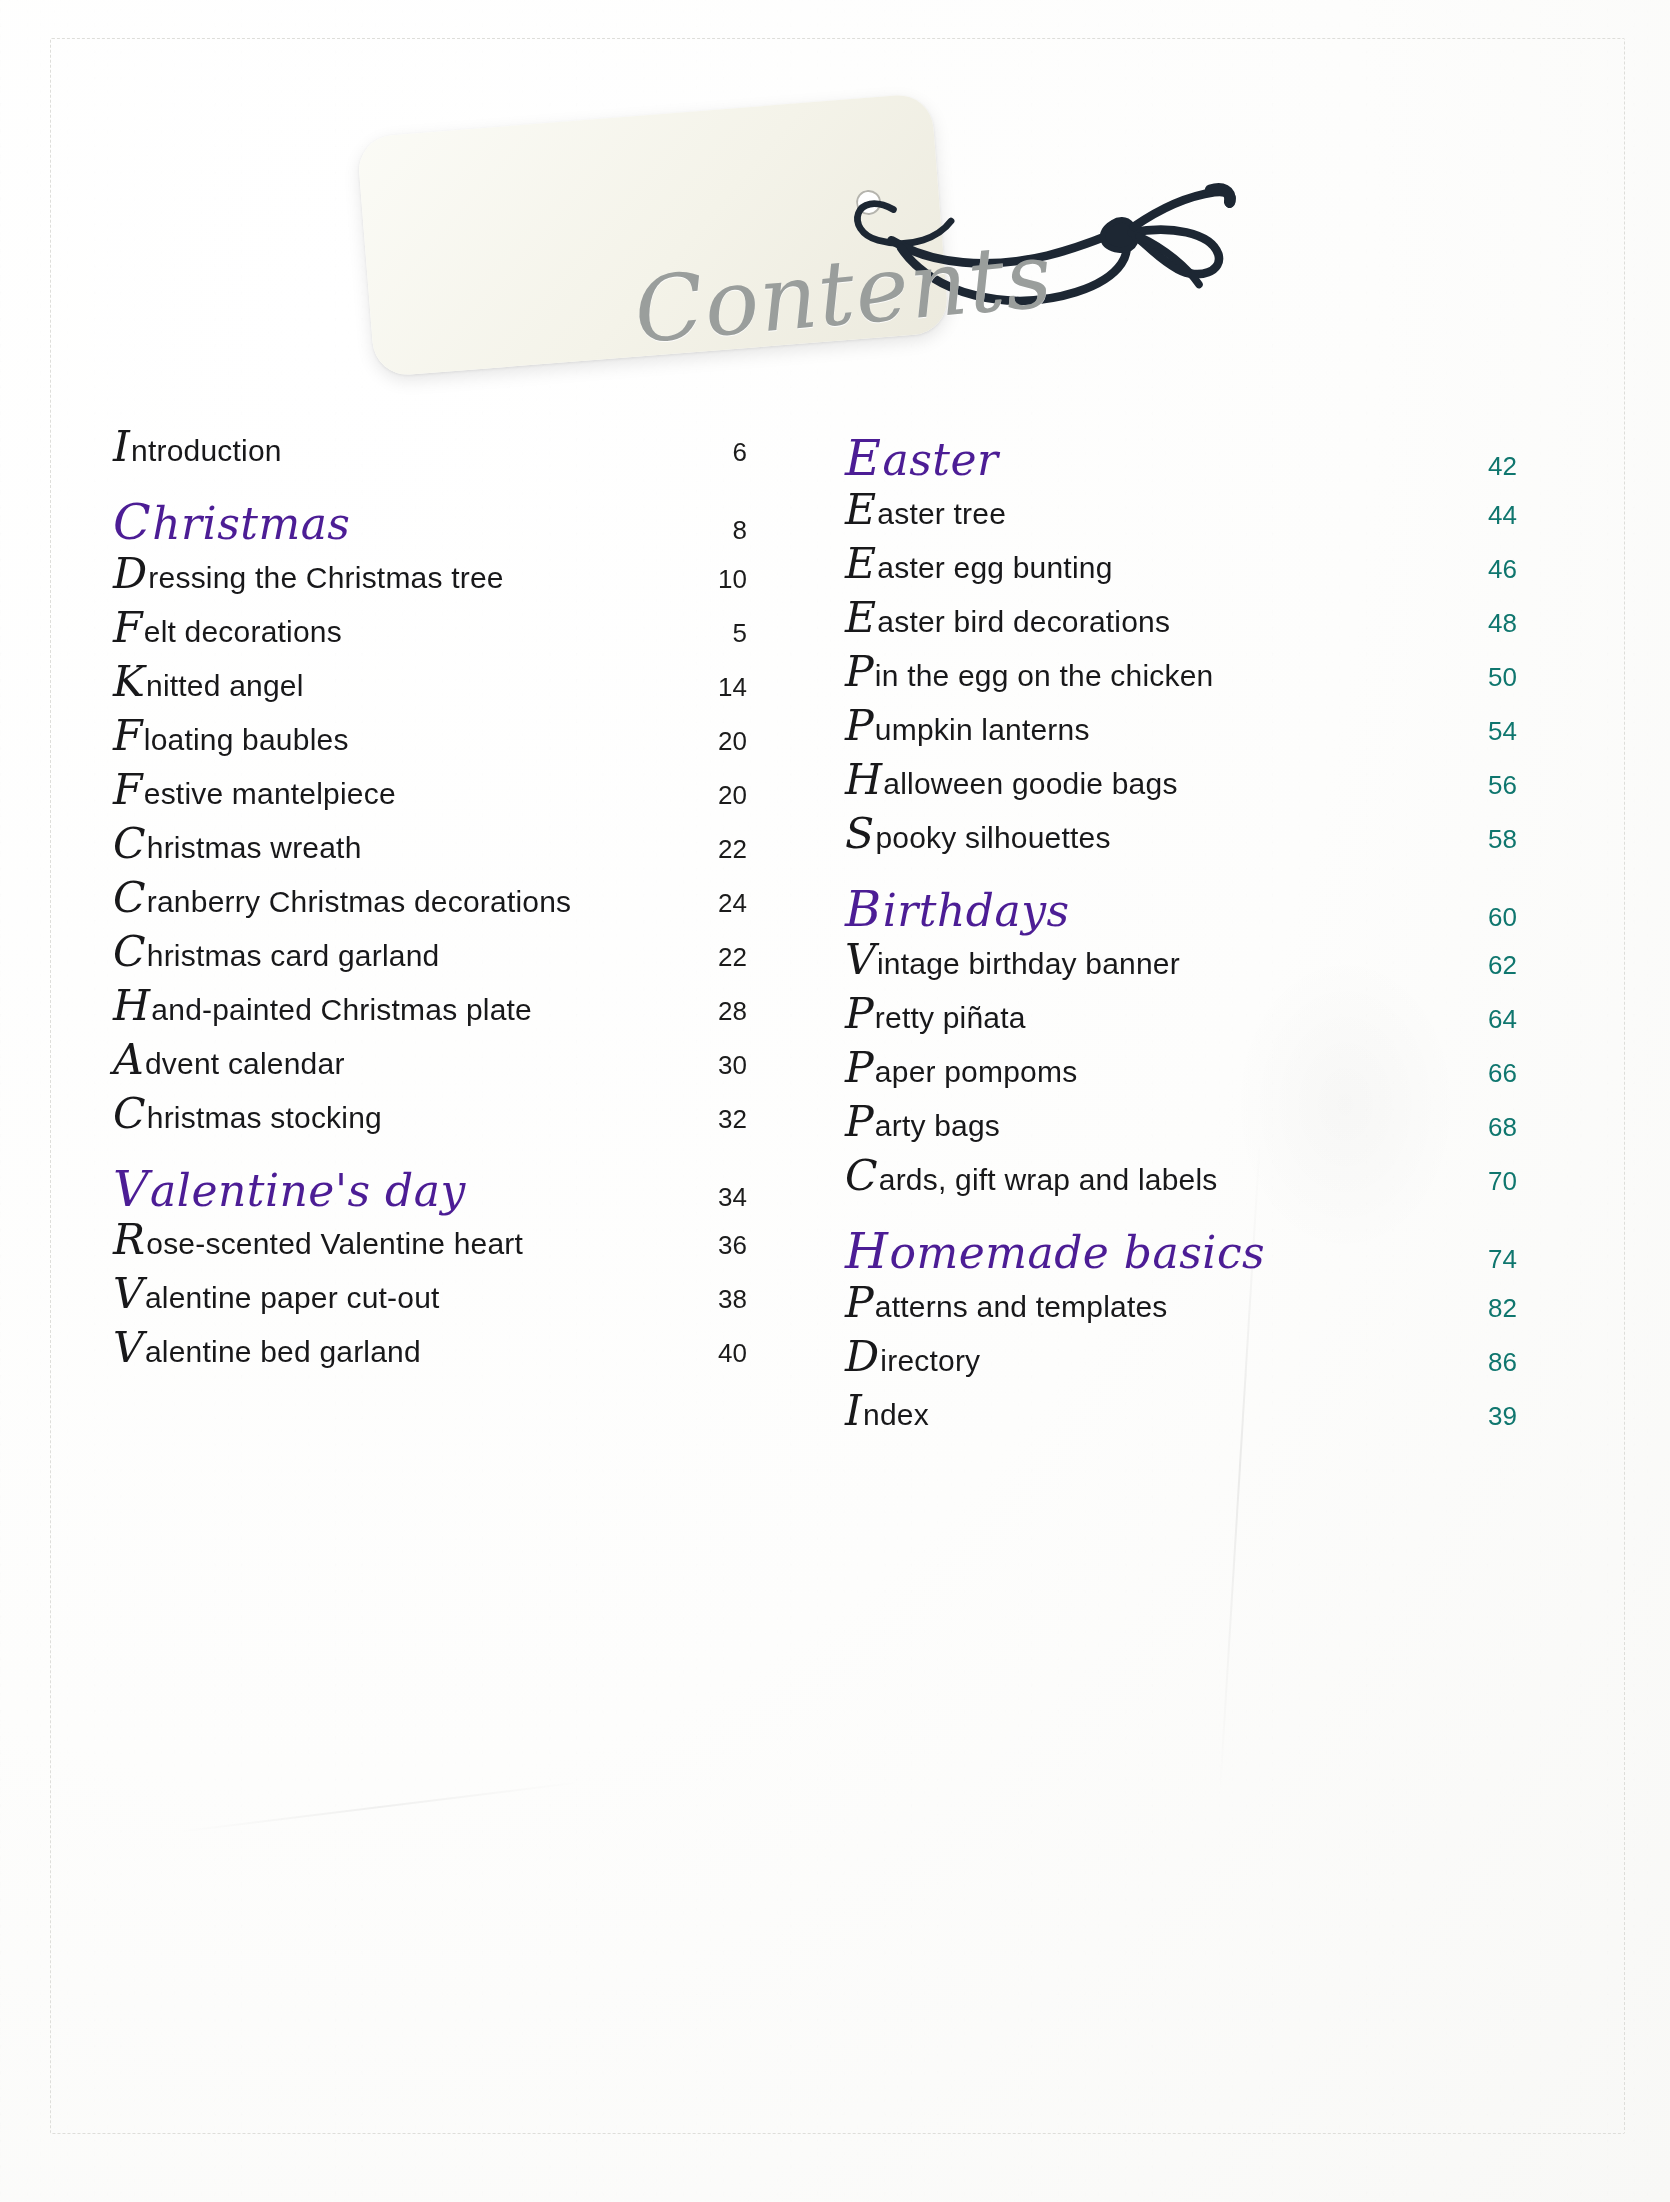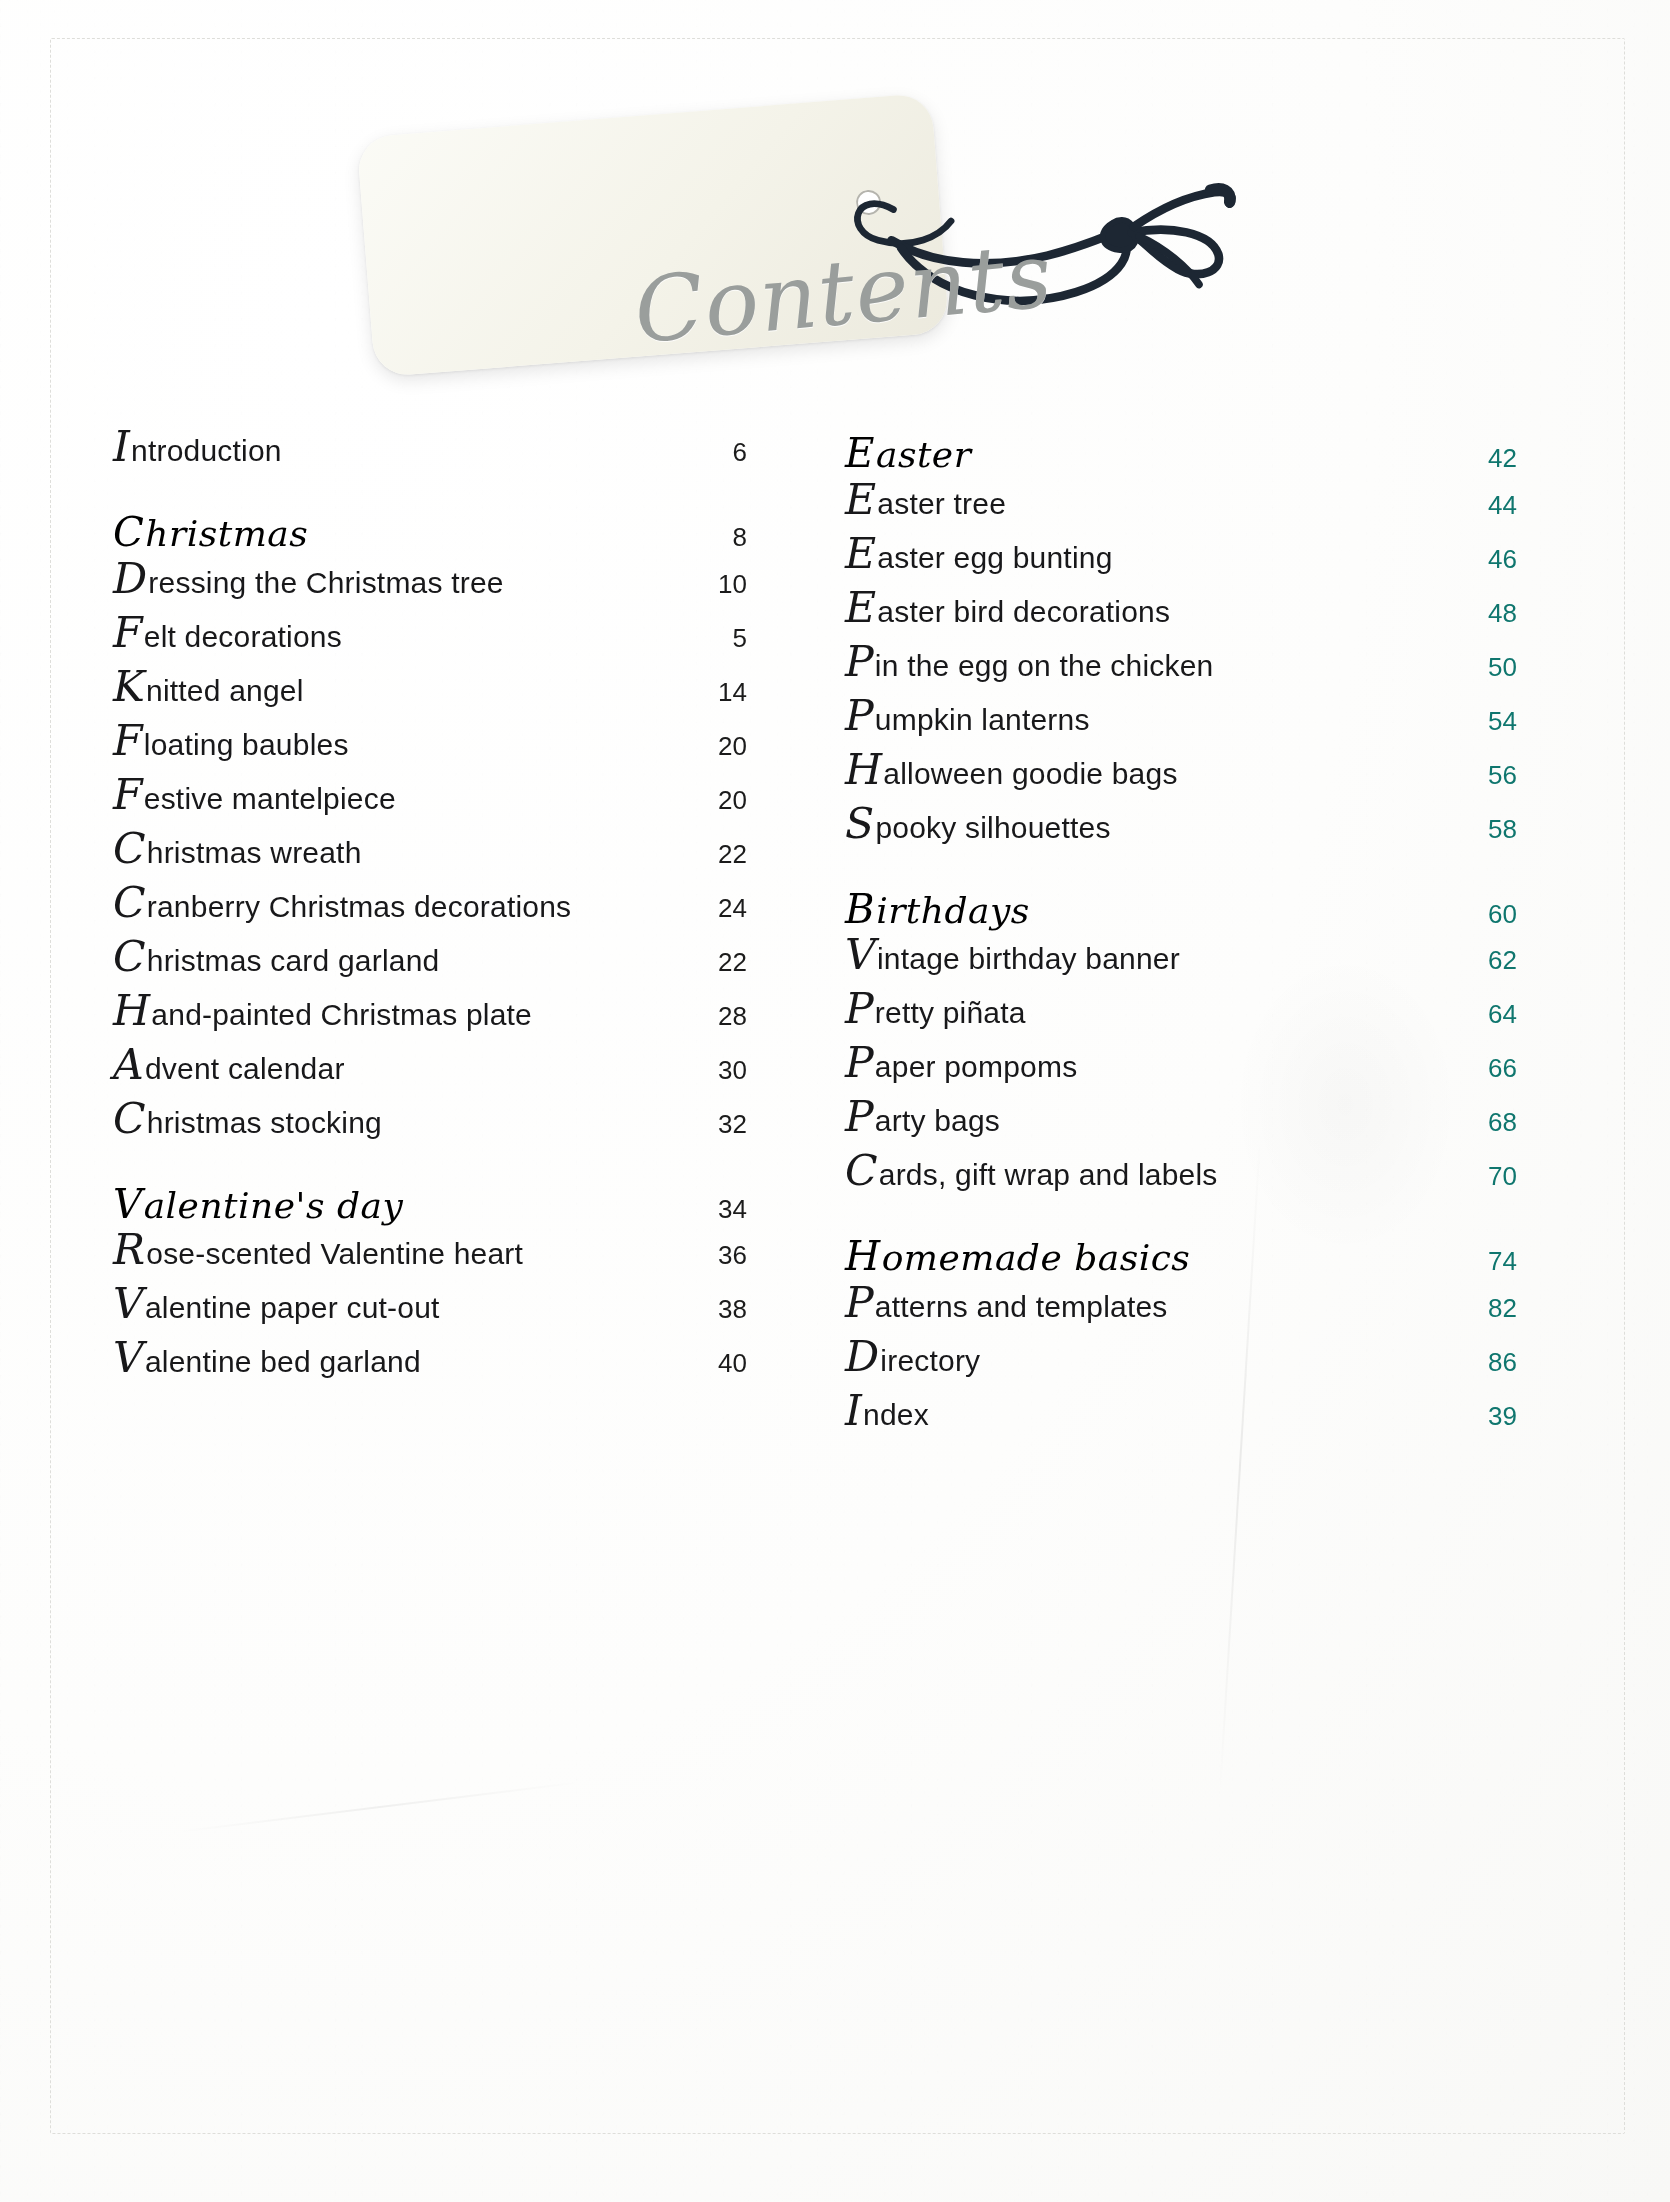--- a/index.html
+++ b/index.html
@@ -147,28 +147,28 @@
     white-space: nowrap;
   }
   .entry .page-num {
     flex: 0 0 auto;
     text-align: right;
     font-family: "Liberation Sans", sans-serif;
   }
 
   
   .entry.section {
-    margin-top: 45px;
+    margin-top: 30px;
     margin-bottom: 11.5px;
   }
   .entry.section .label {
     font-family: "DejaVu Serif", serif;
     font-style: italic;
-    font-size: 36px;
-    color: #000000;
+    font-size: 44px;
+    color: #4c1d95;
     letter-spacing: 0.5px;
   }
   .entry.section .page-num {
     font-size: 26px;
   }
 
   
   .entry.item {
     margin-bottom: 20px;
   }

